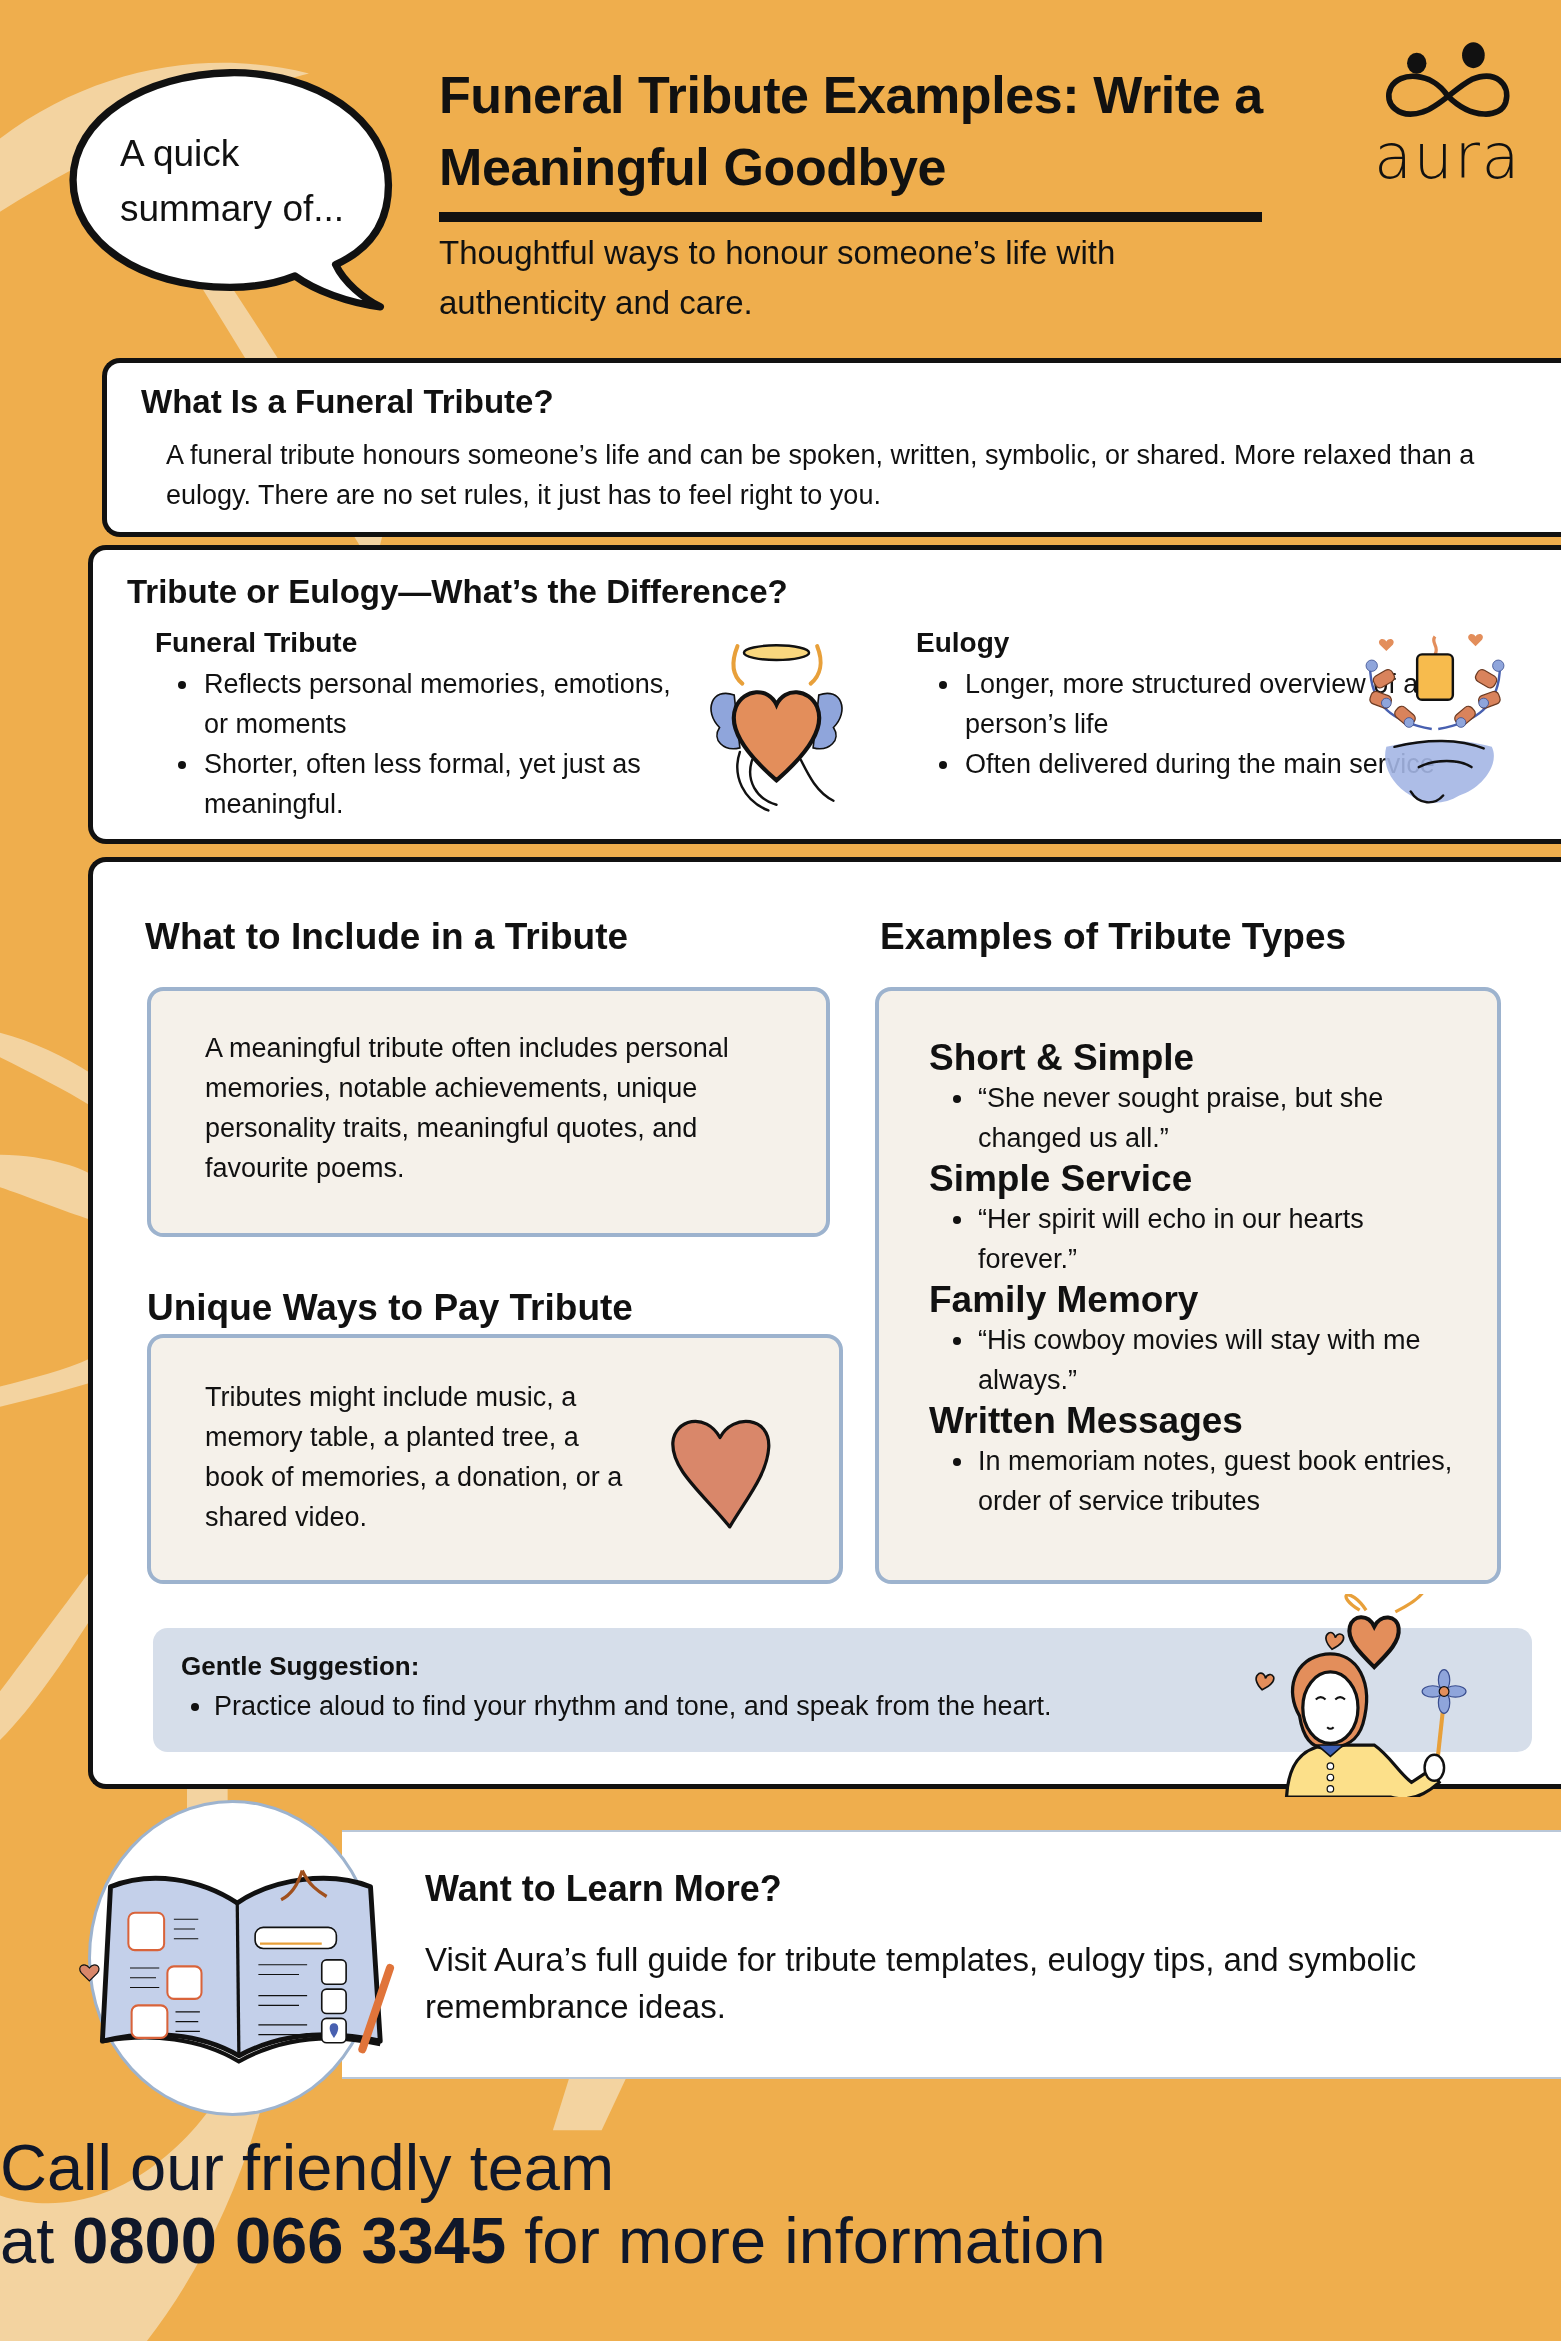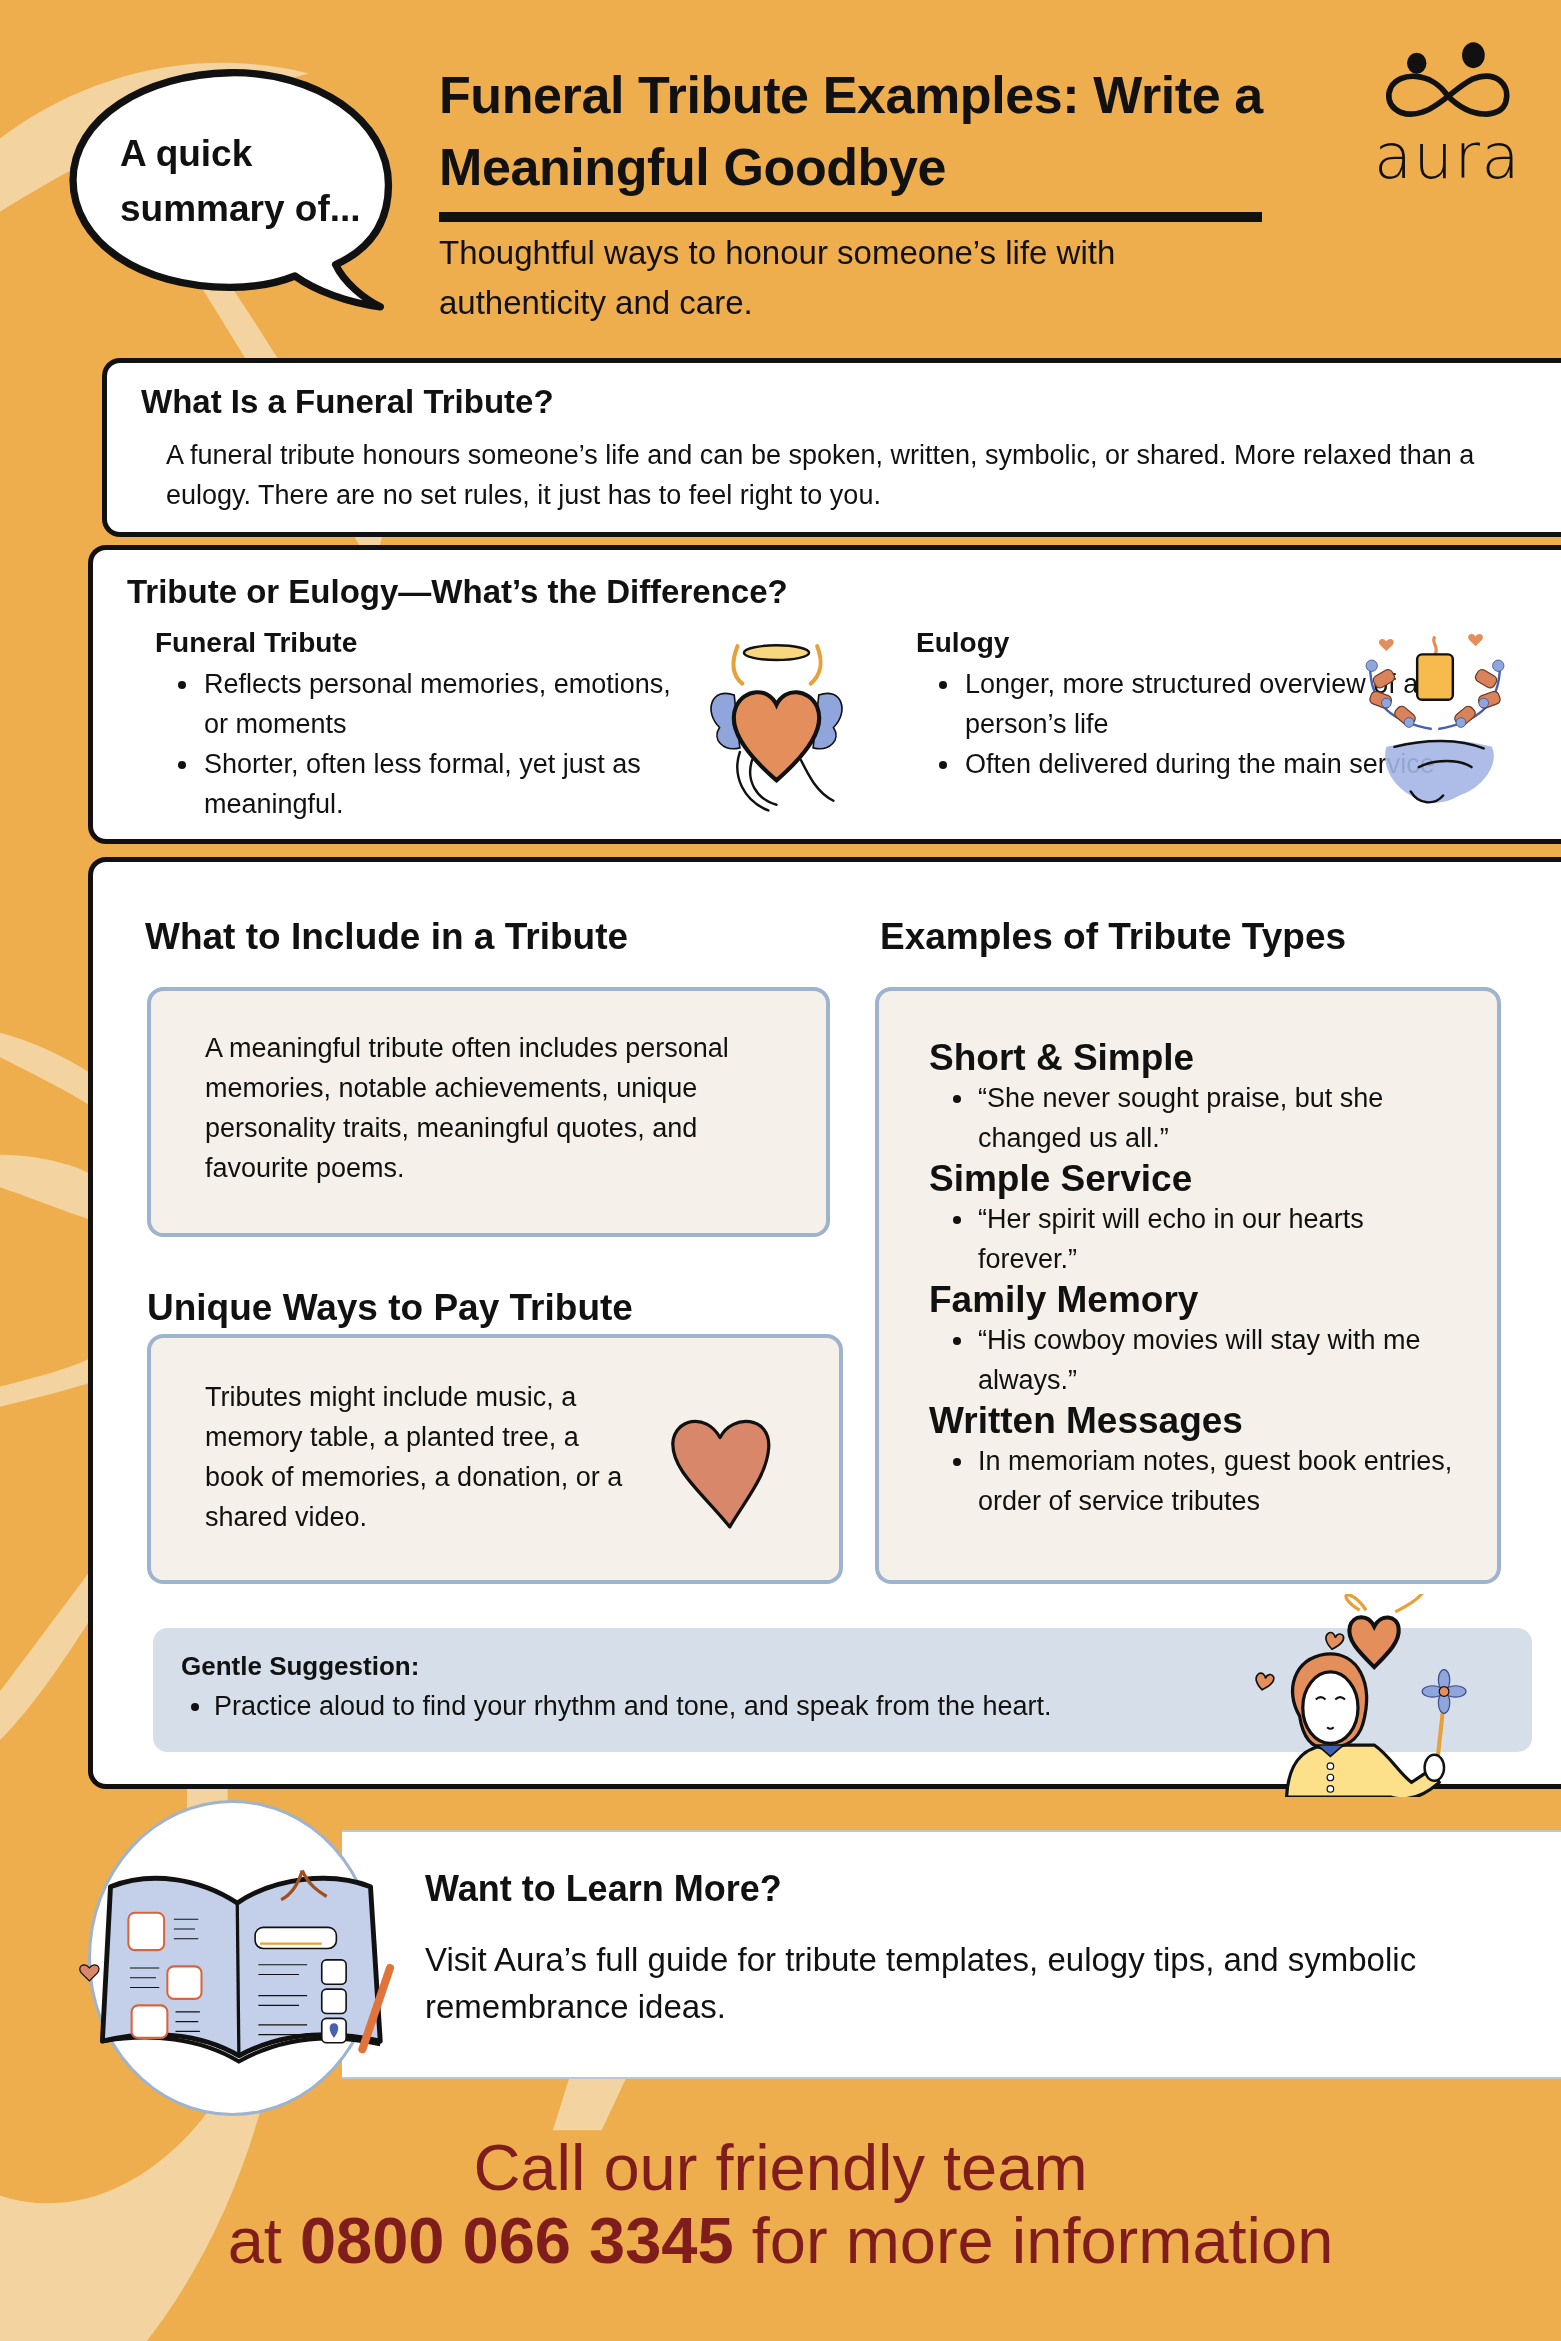--- a/index.html
+++ b/index.html
@@ -13,21 +13,21 @@
   }
   .swoosh { position: absolute; pointer-events: none; }
 
   
   .bubble {
     position: absolute; left: 63px; top: 63px; width: 342px; height: 252px;
   }
   .bubble svg { position: absolute; left: 0; top: 0; }
   .bubble-text {
     position: absolute; left: 57px; top: 63px;
-    font-size: 37px; line-height: 55px; font-weight: 700; color: #111;
+    font-size: 37px; line-height: 55px; font-weight: 400; color: #111;
   }
   .title {
     position: absolute; left: 439px; top: 59px; width: 846px;
     font-size: 52px; line-height: 72px; font-weight: 700; letter-spacing: -0.4px;
   }
   .title-rule {
     position: absolute; left: 439px; top: 212px; width: 823px; height: 9.8px;
     background: #111;
   }
   .subtitle {
@@ -115,22 +115,22 @@
   .learn-title { position: absolute; left: 83px; top: 33px; font-size: 36px; line-height: 47px; font-weight: 700; }
   .learn-body { position: absolute; left: 83px; top: 104px; width: 1090px; font-size: 33px; line-height: 47px; }
   .book-circle {
     position: absolute; left: 88px; top: 1800px; width: 289px; height: 316px;
     background: #fff; border: 3.3px solid #9DB3CE; border-radius: 50%;
   }
   .book-svg { position: absolute; left: 78px; top: 1838px; width: 325px; height: 260px; }
 
   
   .cta {
-    position: absolute; left: 0; top: 2131px; width: 1561px; text-align: center;
-    font-size: 65px; line-height: 73px; font-weight: 400; color: #7f1d1d;
+    position: absolute; left: 0; top: 2131px; width: 1561px; 
+    font-size: 65px; line-height: 73px; font-weight: 400; color: #0f172a;
   }
   .cta .phone { font-weight: 700; }
 </style>
 </head>
 <body>
 
 <svg class="swoosh" width="1561" height="2342" viewBox="0 0 1920 2880" style="left:0;top:0">
   <path d="M0 170 C 120 80, 260 60, 380 90 C 300 110, 160 160, 0 260 Z" fill="#F3D3A0"></path>
   <path d="M250 300 C 330 420, 420 560, 470 660 L 460 700 C 400 600, 320 470, 240 340 Z" fill="#F3D3A0"></path>
   <path d="M0 1420 C 60 1420, 110 1440, 112 1445 L 112 1500 C 80 1490, 30 1470, 0 1460 Z" fill="#F3D3A0"></path>

